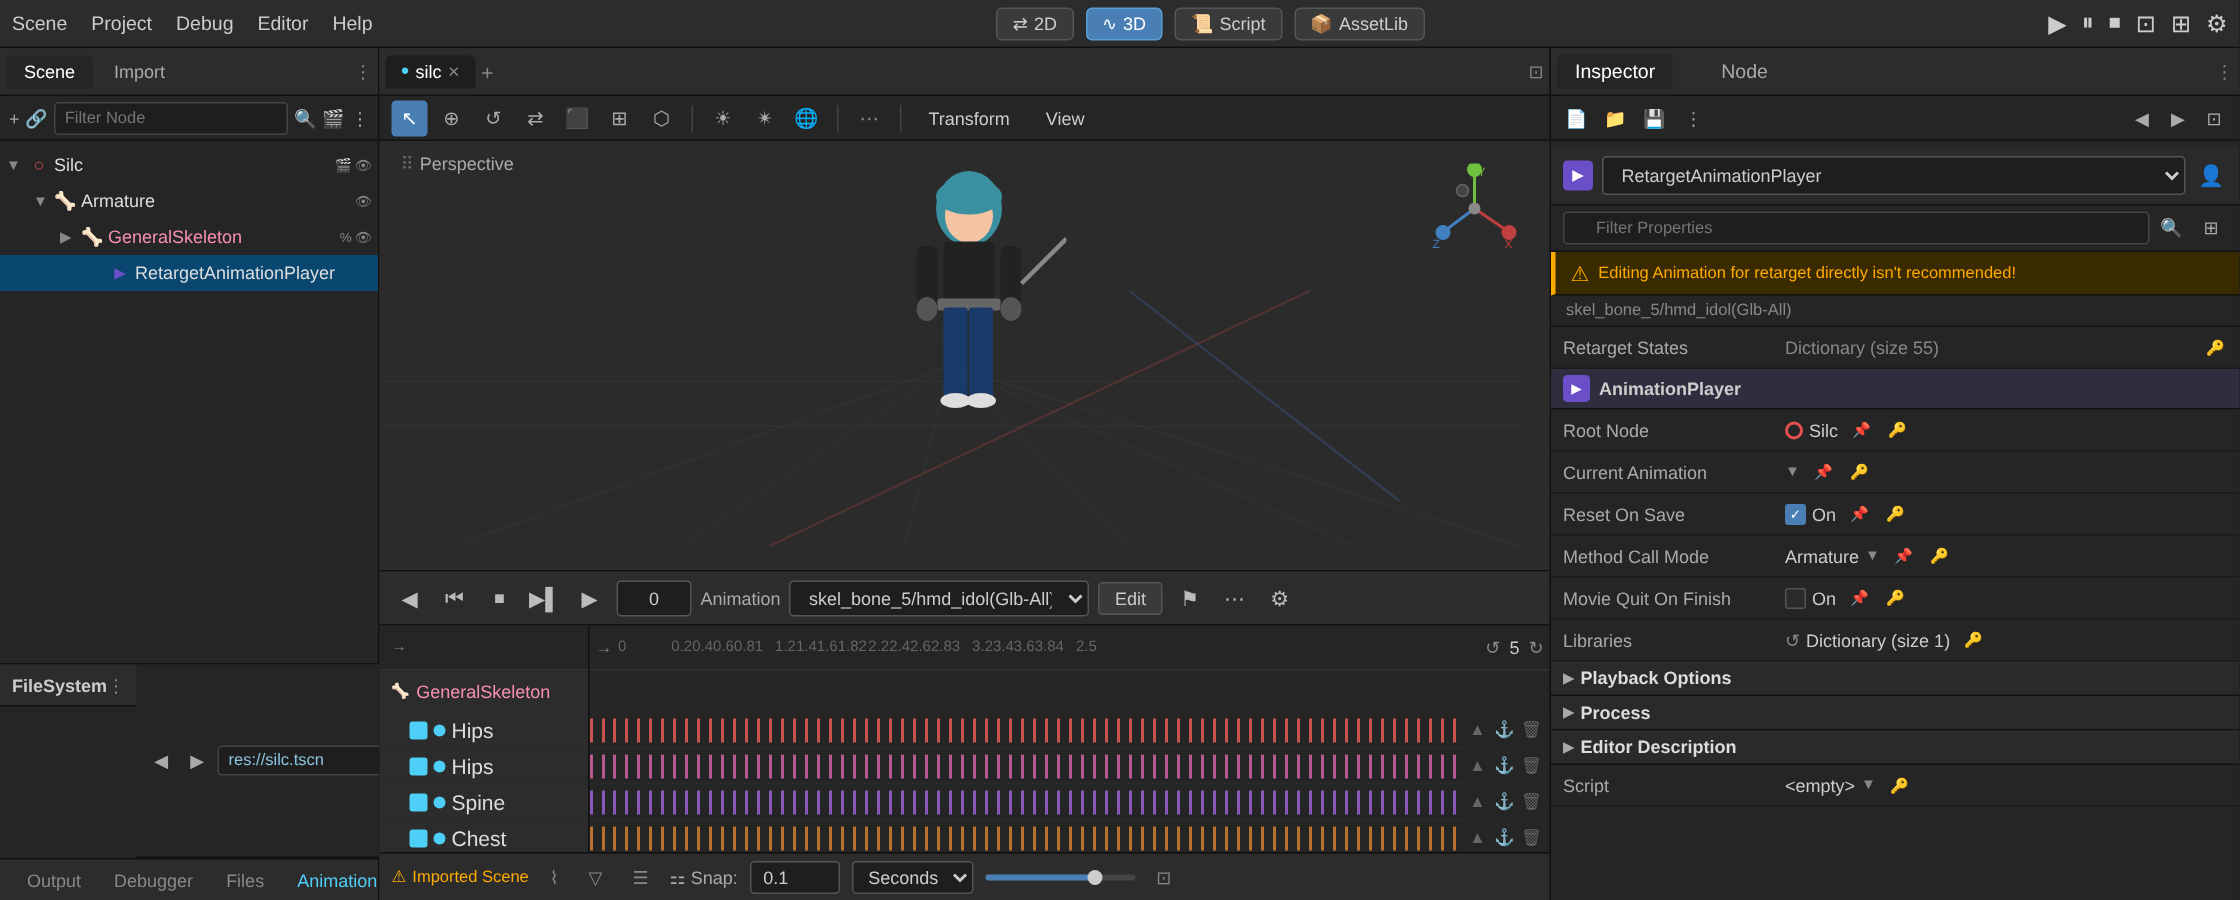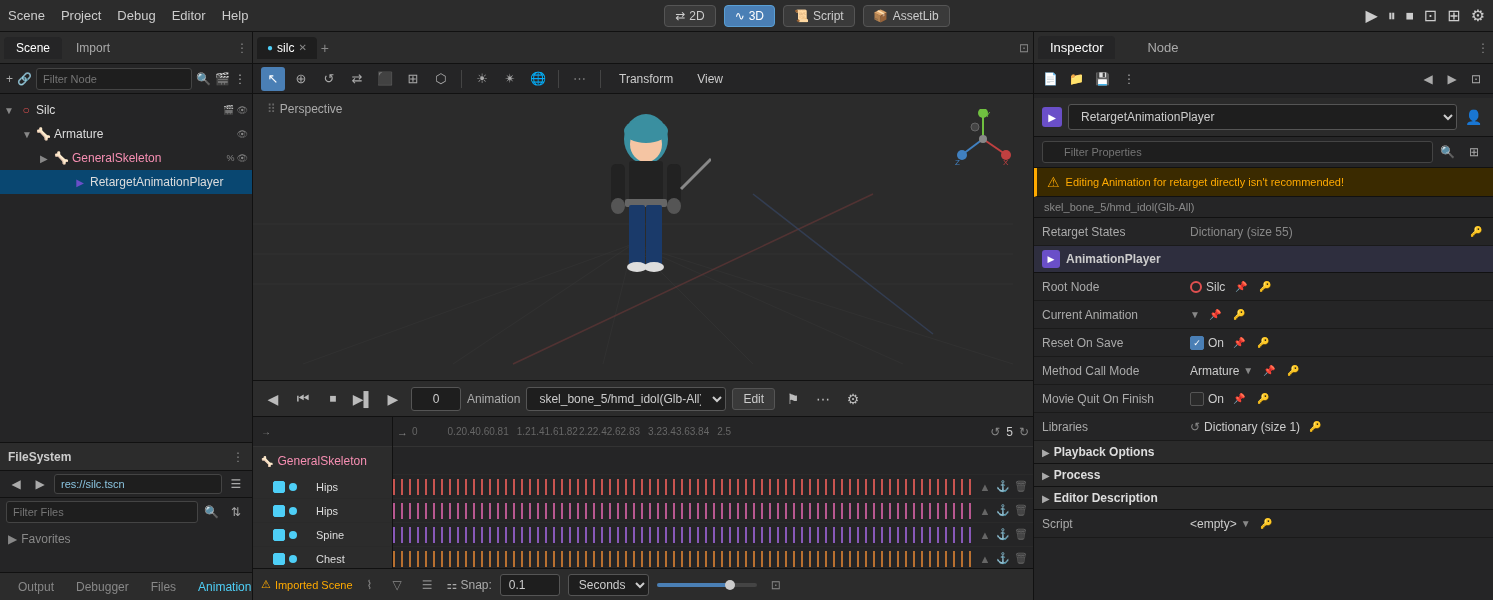--- a/index.html
+++ b/index.html
@@ -124,21 +124,20 @@
     .tree-label.pink { color: #f78fb3; }
     .tree-badges { display: flex; gap: 2px; margin-left: auto; }
     .tree-badge { font-size: 9px; color: #888; }
 
     
     .filesystem-panel {
       height: 130px;
       border-top: 1px solid #111;
       background: #252526;
       display: flex;
-      flex-direction: column;
     }
     .fs-header {
       display: flex;
       align-items: center;
       padding: 4px 8px;
       background: #2c2c2c;
       border-bottom: 1px solid #111;
       height: 28px;
     }
     .fs-title { color: #ccc; font-size: 12px; font-weight: bold; }
@@ -370,21 +369,21 @@
       height: 24px;
       border-bottom: 1px solid #2a2a2a;
     }
     .track-checkbox {
       width: 12px; height: 12px;
       background: #4ecff7;
       border: 1px solid #4ecff7;
       border-radius: 2px;
       flex-shrink: 0;
     }
-    .track-name { color: #ddd; font-size: 11px; margin-left: 15px; }
+    .track-name { color: #ddd; font-size: 14px; }
 
     .anim-timeline {
       flex: 1;
       overflow: hidden;
       position: relative;
     }
     .timeline-ruler {
       height: 30px;
       background: #252526;
       border-bottom: 1px solid #333;

